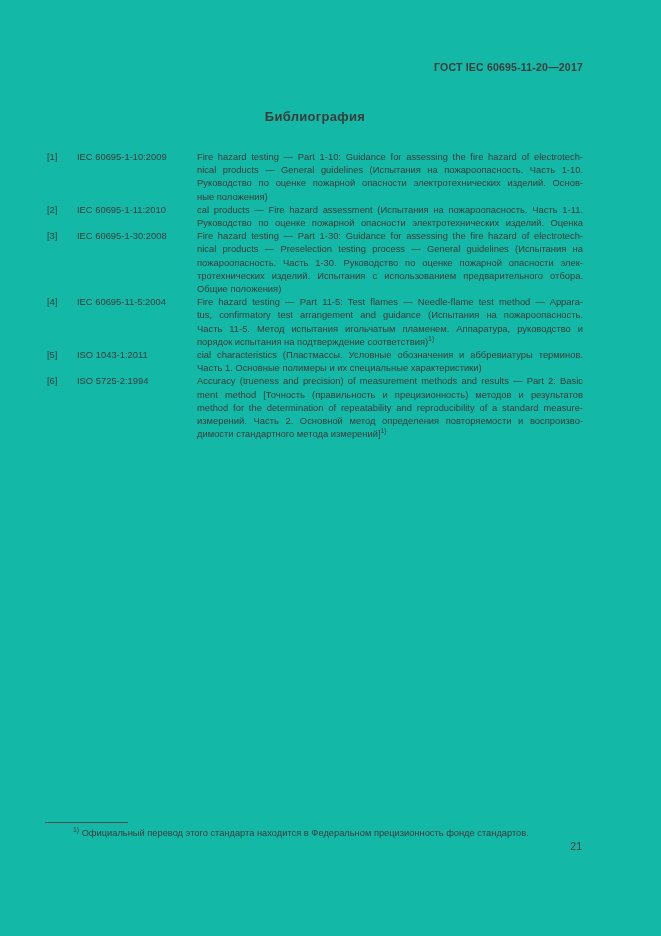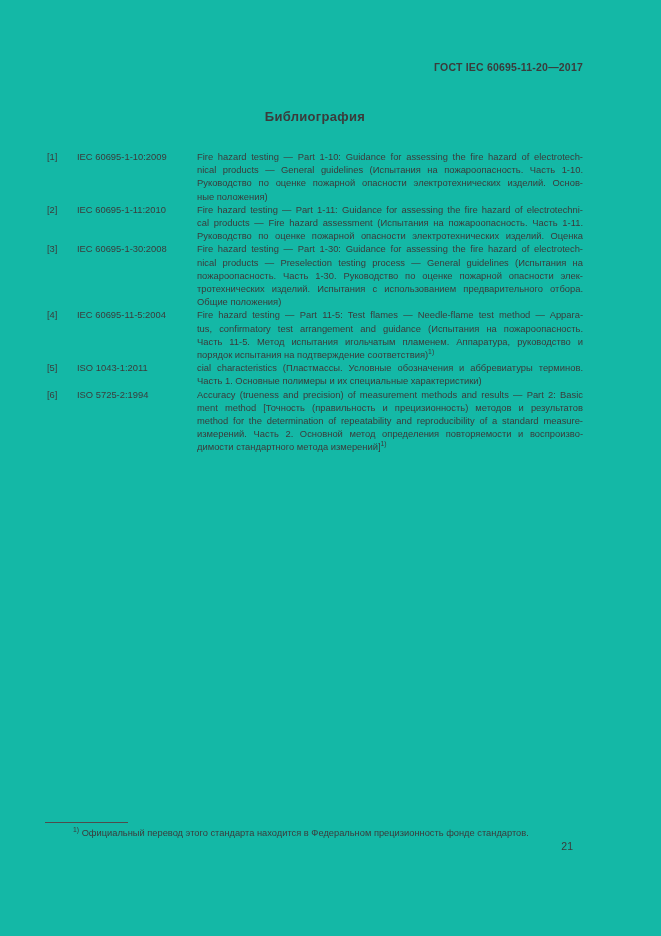--- a/index.html
+++ b/index.html
@@ -68,21 +68,21 @@
     top: 827px;
     width: 538px;
     font-size: 9.3px;
     line-height: 12.5px;
     text-indent: 28px;
     white-space: nowrap;
   }
   .page-number {
     position: absolute;
     top: 840px;
-    right: 88px;
+    right: 79px;
     font-size: 10.5px;
   }
 </style>
 </head>
 <body>
 
 <div class="page">
 
   <div class="doc-header">ГОСТ IEC 60695-11-20—2017</div>
 
@@ -96,21 +96,20 @@
           <div class="ln">Fire hazard testing — Part 1-10: Guidance for assessing the fire hazard of electrotech-</div>
           <div class="ln">nical products — General guidelines (Испытания на пожароопасность. Часть 1-10.</div>
           <div class="ln">Руководство по оценке пожарной опасности электротехнических изделий. Основ-</div>
           <div class="ln last">ные положения)</div>
         </div>
       </div>
       <div class="ref-row">
         <div class="ref-num">[2]</div>
         <div class="ref-code">IEC 60695-1-11:2010</div>
         <div class="ref-text">
-          <div class="ln">Fire hazard testing — Part 1-11: Guidance for assessing the fire hazard of electrotechni-</div>
           <div class="ln">cal products — Fire hazard assessment (Испытания на пожароопасность. Часть 1-11.</div>
           <div class="ln">Руководство по оценке пожарной опасности электротехнических изделий. Оценка</div>
         </div>
       </div>
       <div class="ref-row">
         <div class="ref-num">[3]</div>
         <div class="ref-code">IEC 60695-1-30:2008</div>
         <div class="ref-text">
           <div class="ln">Fire hazard testing — Part 1-30: Guidance for assessing the fire hazard of electrotech-</div>
           <div class="ln">nical products — Preselection testing process — General guidelines (Испытания на</div>

